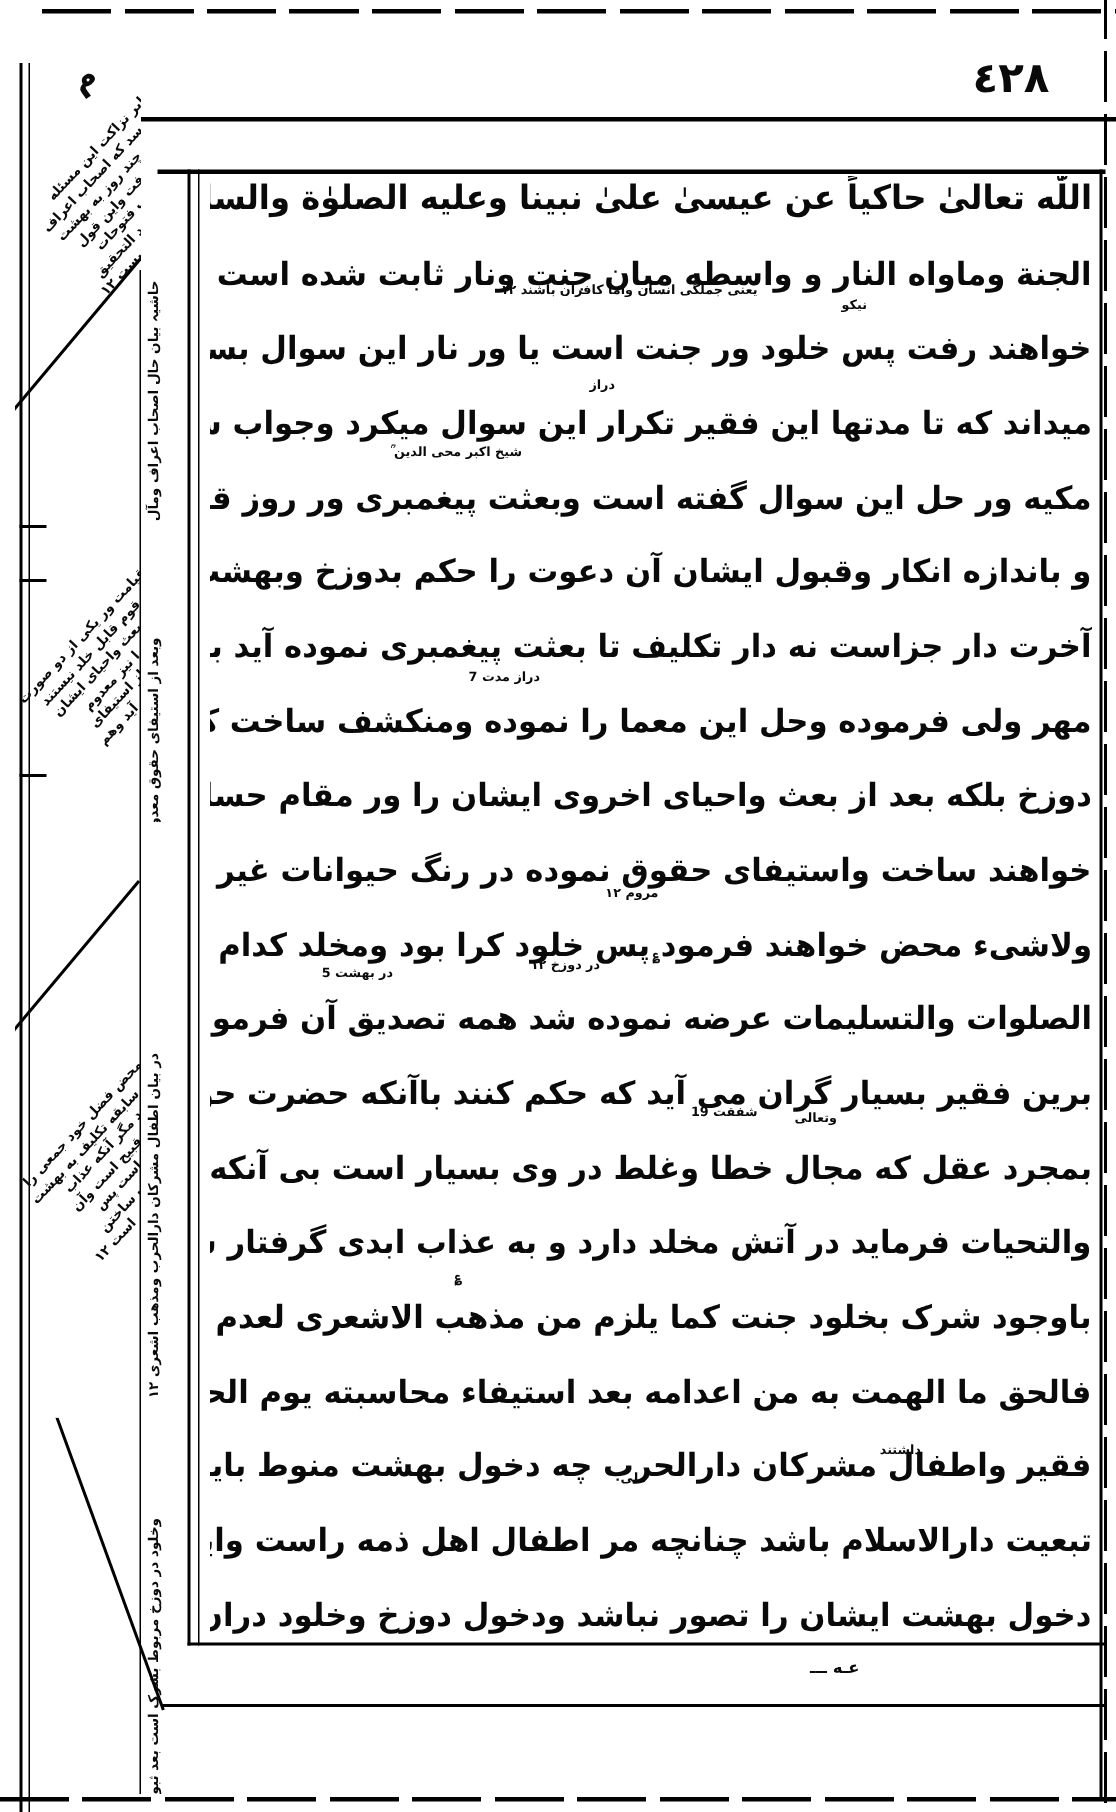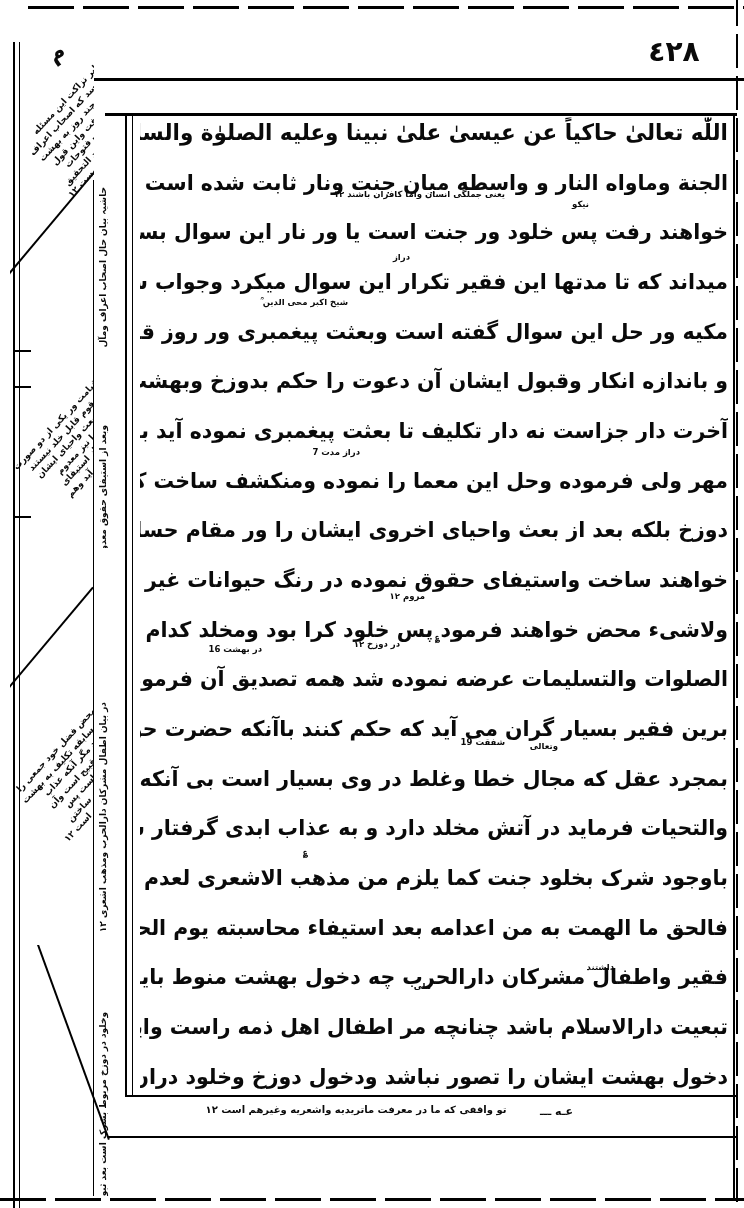--- a/index.html
+++ b/index.html
@@ -53,25 +53,25 @@
     transform:scaleY(1.04);
   }
   .mline:first-child{font-size:21.5px;}
 
   
   .inote{
     position:absolute; font-size:8.5px; font-weight:700; line-height:10px;
     white-space:nowrap; direction:rtl; text-align:right;
   }
   .i1 {left:330px; top:189px; width:175px;}
-  .i2 {left:543px; top:199px; width:46px;}
+  .i2 {left:532px; top:199px; width:46px;}
   .i3 {left:355px; top:252px; width:55px;}
   .i4 {left:226px; top:297px; width:122px;text-align:right;}
   .i5 {left:288px; top:447px; width:72px;}
-  .i6 {left:370px; top:591px; width:55px;}
+  .i6 {left:384px; top:591px; width:55px;}
   .i7 {left:196px; top:644px; width:66px;}
   .i8 {left:338px; top:639px; width:62px;}
   .i9 {left:420px; top:632px; width:20px;}
   .i10{left:447px; top:737px; width:58px;}
   .i11{left:498px; top:741px; width:60px;}
   .i12{left:288px; top:847px; width:20px;}
   .i13{left:558px; top:962px; width:56px;}
   .i14{left:395px; top:981px; width:36px;}
 
   
@@ -168,21 +168,21 @@
       <div class="mline">تبعیت دارالاسلام باشد چنانچه مر اطفال اهل ذمه راست وایمان در حق ایشان مطلق مفقود است پس</div>
       <div class="mline">دخول بهشت ایشان را تصور نباشد ودخول دوزخ وخلود دران مربوط بشرک است بعد ثبوت تکلیف وآن</div>
     </div>
 
   <div class="inote i1">یعنی جملگی انسان واما کافران باشند ۱۲</div>
   <div class="inote i2">نیکو</div>
   <div class="inote i3">دراز</div>
   <div class="inote i4">شیخ اکبر محی الدین ؒ</div>
   <div class="inote i5">دراز مدت 7</div>
   <div class="inote i6">مروم ۱۲</div>
-  <div class="inote i7">در بهشت 16</div>
+  <div class="inote i7">در بهشت 5</div>
   <div class="inote i8">در دوزخ ۱۲</div>
   <div class="inote i9">؏</div>
   <div class="inote i10">شفقت 19</div>
   <div class="inote i11">وتعالی</div>
   <div class="inote i12">؏</div>
   <div class="inote i13">داشتند</div>
   <div class="inote i14">ملی</div>
 
   <div class="vseg s1">حاشیہ بیان حال اصحاب اعراف ومآل کار ایشان ۱۲</div>
   <div class="vseg s2">وبعد از استیفای حقوق معدوم خواهند شد ۱۲</div>
@@ -230,15 +230,14 @@
         <div>بمعرفة ما هو رکن</div>
         <div>عند عدم مطلق العلم</div>
         <div>معتزله والماتریدیه</div>
         <div>واستدل الاول بعدم</div>
         <div>استقلال الاصل</div>
         <div>قائل بالاول سلمه ۱۲</div>
       </div>
   </div>
 
   <div class="footnote-marker">عـه ـــ</div>
-  <div class="footnote-text">تو واقفی که ما در معرفت ماتریدیه واشعریه وغیرهم است ۱۲</div>
 
 </div>
 
 </body></html>

